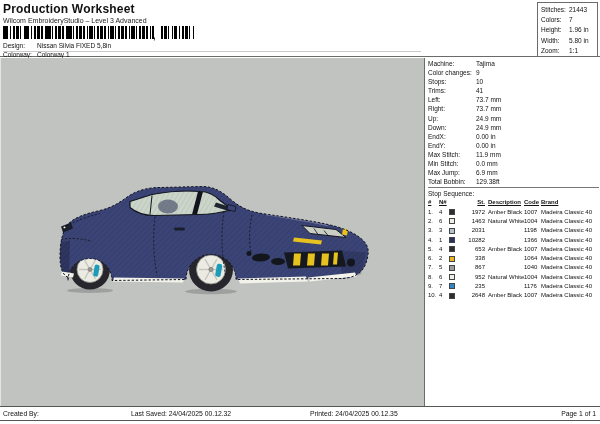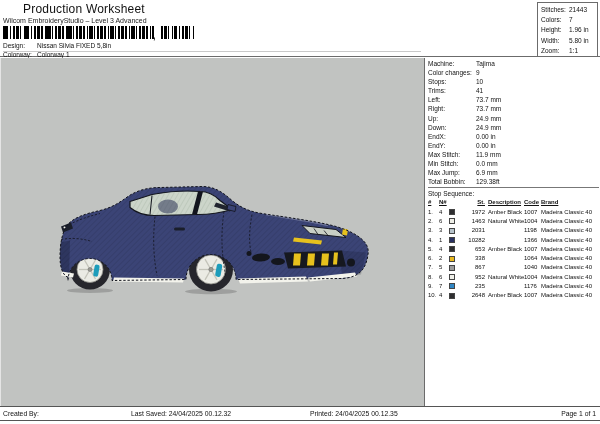--- a/index.html
+++ b/index.html
@@ -2,21 +2,21 @@
 <html style="--canvas: #c1c3c1; --body: #3b4476; --trim: #12141d; --glass: #ccd5ca; --rim: #ebebe4; --tire: #26262c; --caliper: #1d9cba; --yellow: #e7c11d; --white: #f3f3ec;"><head>
 <meta charset="utf-8">
 <style>
   * { margin:0; padding:0; box-sizing:border-box; }
   html,body { width:600px; height:424px; background:#fff; }
   body { font-family:"Liberation Sans", sans-serif; color:#111; }
   #page { position:relative; width:600px; height:424px; background:#fff; overflow:hidden; }
 
   
   .header { position:absolute; left:0; top:0; width:600px; height:57px; background:#fff; border-bottom:1px solid #6b6b6b; }
-  .title { position:absolute; left:3px; top:2px; font-size:12px; font-weight:normal; letter-spacing:0.2px;margin-left:20px; }
+  .title { position:absolute; left:3px; top:2px; font-size:12px; font-weight:bold; letter-spacing:0.2px; }
   .subtitle { position:absolute; left:3px; top:17px; font-size:7px; color:#222; }
   .barcode { position:absolute; left:3px; top:26px; height:13px; background:
       repeating-linear-gradient(90deg,#000 0 1.5px,#fff 1.5px 2.5px,#000 2.5px 5.5px,#fff 5.5px 7px,#000 7px 8px,#fff 8px 10.5px); }
   .barcode.seg1 { width:151px; }
   .barcode.seg2 { left:161px; width:34px; }
   .barcode-comma { position:absolute; left:153px; top:31px; font-size:9px; font-weight:bold; }
   .hdr-row { position:absolute; left:3px; width:418px; font-size:6.5px; line-height:8px; display:flex; }
   .hdr-row .lbl { width:34px; }
   .row-design { top:42px; border-bottom:1px solid #c9c9c9; padding-bottom:1px; }
   .row-colorway { top:51px; }

